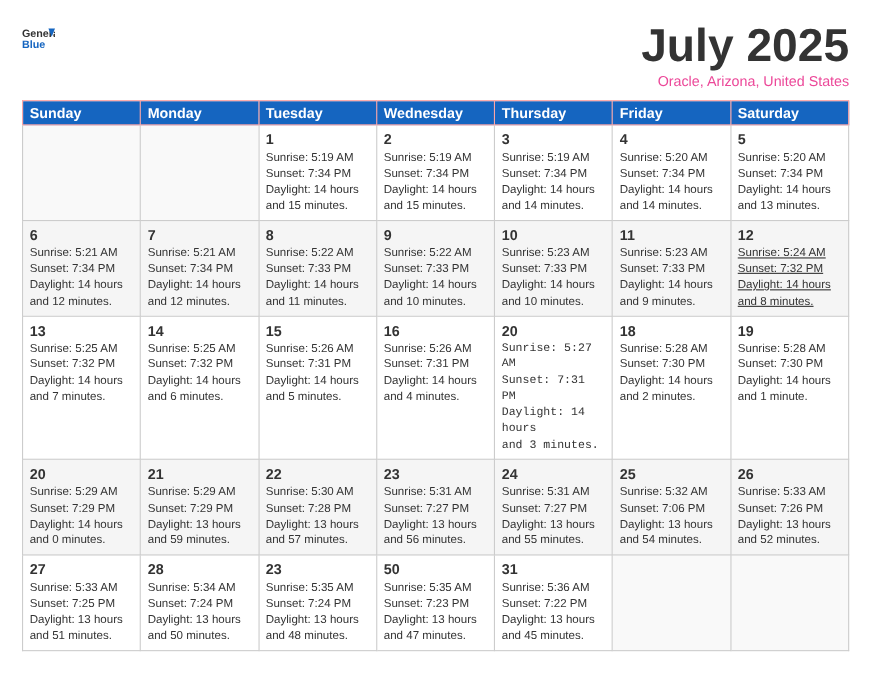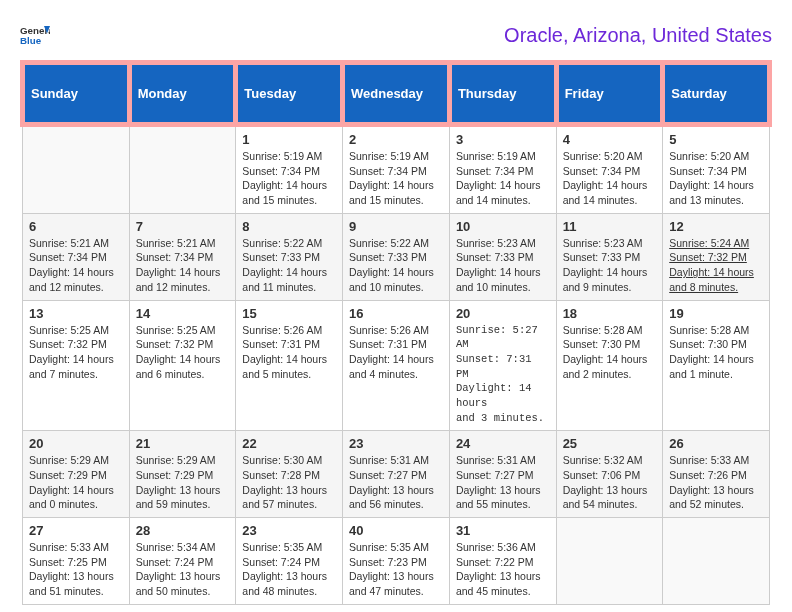--- a/index.html
+++ b/index.html
@@ -28,38 +28,38 @@
     .title-area {
       text-align: right;
     }
     .month-title {
       font-size: 42px;
       font-weight: bold;
       color: #333;
       line-height: 1;
     }
     .location-title {
-      font-size: 20px;
-      color: #6d28d9;
+      font-size: 13px;
+      color: #ec4899;
       margin-top: 4px;
       margin-left: 24px;
     }
     .calendar {
       width: 100%;
       border-collapse: collapse;
       border: 1px solid #ccc;
     }
     .calendar th {
       background-color: #1565c0;
       color: #fff;
       font-size: 13px;
       font-weight: bold;
-      padding: 21px 6px;
+      padding: 3px 6px;
       text-align: left;
-      border: 5px solid #fca5a5;
+      border: 1px solid #fca5a5;
     }
     .calendar td {
       vertical-align: top;
       border: 1px solid #ccc;
       padding: 5px 6px;
       width: 107px;
       min-height: 80px;
       font-size: 11px;
       color: #333;
       background: #fff;
@@ -95,20 +95,21 @@
 
 <div class="header-area">
   <div class="logo">
     <svg class="logo-icon" viewBox="0 0 40 40" width="40" height="40">
       <text x="0" y="18" font-size="13" font-weight="bold" fill="#333" font-family="Arial">General</text>
       <text x="0" y="32" font-size="13" font-weight="bold" fill="#1565c0" font-family="Arial">Blue</text>
       <polygon points="32,8 40,8 36,18" fill="#1565c0"></polygon>
     </svg>
   </div>
   <div class="title-area">
+    <div class="month-title">July 2025</div>
     <div class="location-title">Oracle, Arizona, United States</div>
   </div>
 </div>
 
 <table class="calendar">
   <thead>
     <tr>
     <th>Sunday</th>
         <th>Monday</th>
         <th>Tuesday</th>
@@ -327,21 +328,21 @@
 and 50 minutes.</div>
         </td>
         <td>
           <span class="day-number">23</span>
           <div class="day-info" style="white-space: pre-line;">Sunrise: 5:35 AM
 Sunset: 7:24 PM
 Daylight: 13 hours
 and 48 minutes.</div>
         </td>
         <td>
-          <span class="day-number">40</span>
+          <span class="day-number">50</span>
           <div class="day-info" style="white-space: pre-line;">Sunrise: 5:35 AM
 Sunset: 7:23 PM
 Daylight: 13 hours
 and 47 minutes.</div>
         </td>
         <td>
           <span class="day-number">31</span>
           <div class="day-info" style="white-space: pre-line;">Sunrise: 5:36 AM
 Sunset: 7:22 PM
 Daylight: 13 hours

